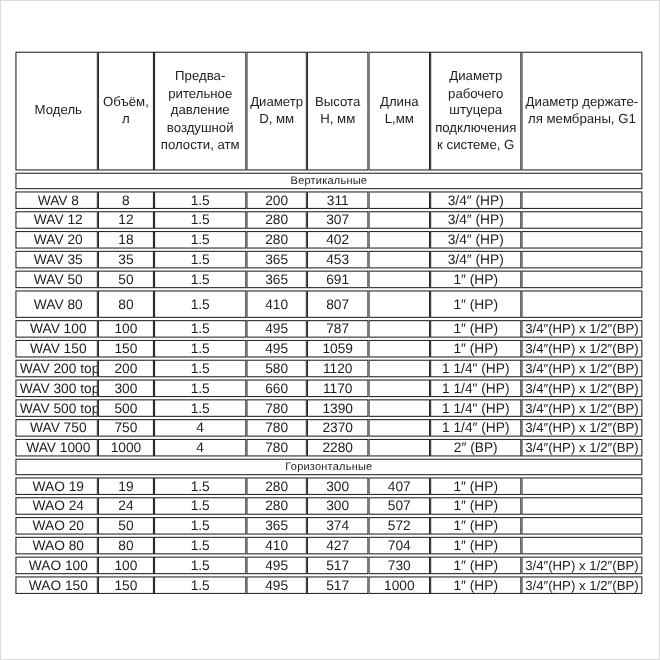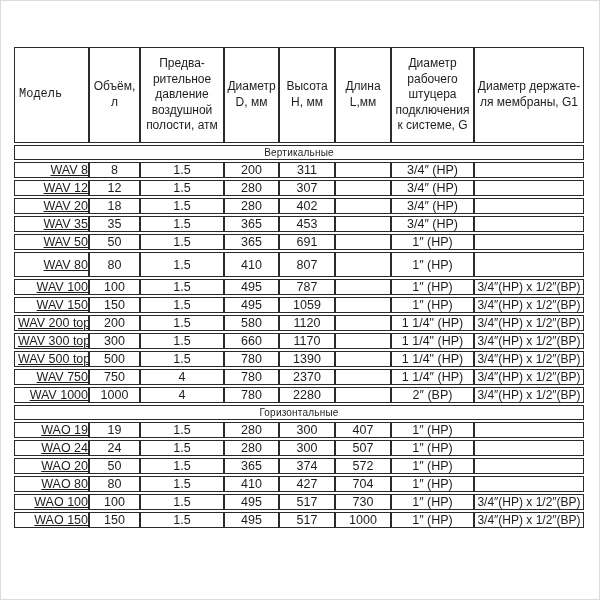--- a/index.html
+++ b/index.html
@@ -29,45 +29,43 @@
   }
   .spec th, .spec td {
     border: 1px solid #2b2b2b;
     box-sizing: border-box;
     overflow: hidden;
     font-weight: normal;
   }
   .spec th {
     font-size: 12px;
     line-height: 1.3;
-    height: 96px;
+    height: 108px;
     text-align: center;
     vertical-align: middle;
     white-space: pre-line;
     padding: 0 1px;
     background: #ffffff;
   }
   .spec th.model-h {
-    text-align: left;
+    text-align: center;
     padding-left: 4px;
-    font-family: Liberation Mono, monospace;
   }
   .spec td {
     font-size: 12.5px;
     height: 16px;
     text-align: center;
     vertical-align: middle;
     white-space: nowrap;
     padding: 0;
     background: #ffffff;
   }
   .spec td.model {
-    text-align: right;
+    text-align: center;
     padding-left: 3px;
-    text-decoration: underline;
   }
   .spec td.section {
     height: 15px;
     font-size: 10px;
     letter-spacing: 0.2px;
   }
   .spec tr.tall td { height: 25px; }
   .spec td.membrane { font-size: 12px; }
 </style>
 </head>

